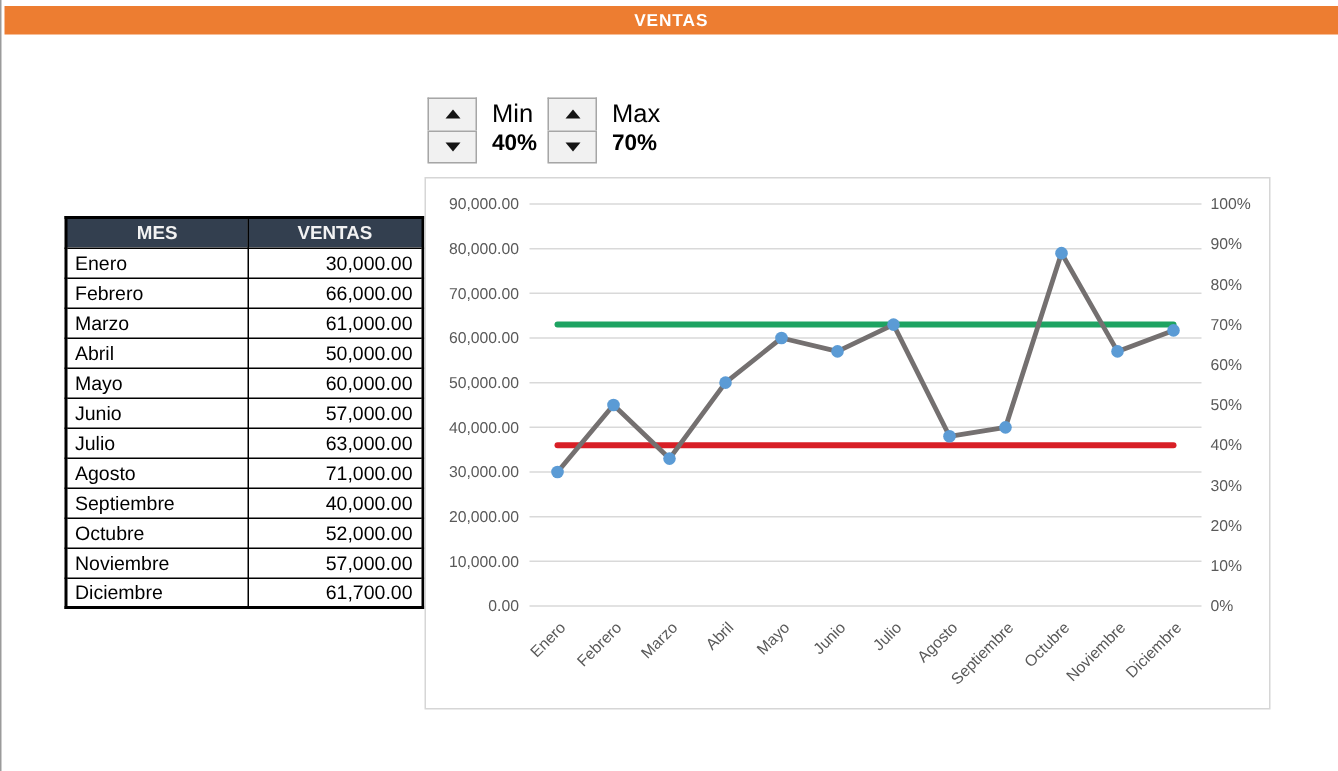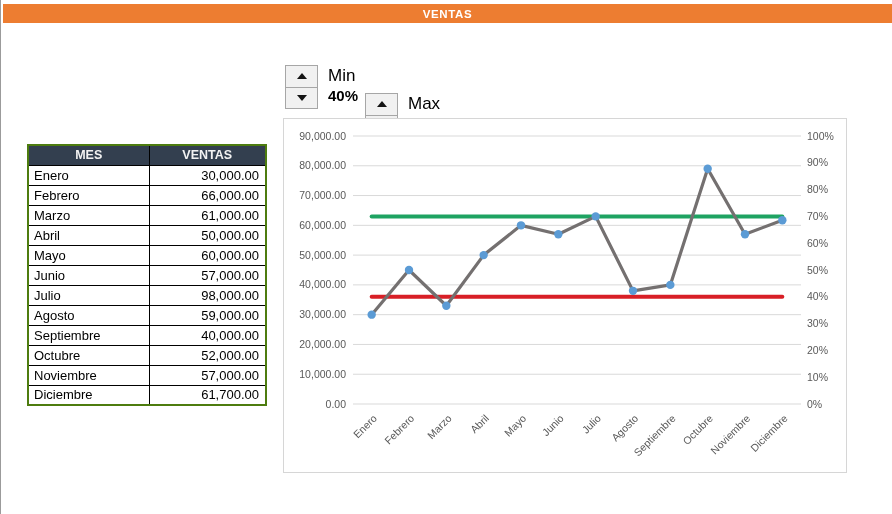--- a/index.html
+++ b/index.html
@@ -18,22 +18,22 @@
     align-items:center; justify-content:center; cursor:pointer; }
   .spin-btn.up { border-bottom-width:0; }
   .tri-up { width:0; height:0; border-left:5px solid transparent; border-right:5px solid transparent;
     border-bottom:6px solid #141414; }
   .tri-down { width:0; height:0; border-left:5px solid transparent; border-right:5px solid transparent;
     border-top:6px solid #141414; }
   .spin-labels { margin-left:10px; padding-top:1px; }
   .spin-caption { font-size:17px; color:#000; line-height:19px; }
   .spin-value { font-size:15px; font-weight:bold; color:#000; line-height:21px; }
 
-  .data-table { position:absolute; left:27px; top:144px; border-collapse:collapse;
-    border:2px solid #4d7c0f; font-size:13px; }
+  .data-table { position:absolute; left:43px; top:144px; border-collapse:collapse;
+    border:2px solid #000000; font-size:13px; }
   .data-table th { background:#333f4f; color:#f2f2f2; font-weight:bold; font-size:12.5px;
     border:1px solid #000; height:20px; text-align:center; }
   .data-table td { border:1px solid #000; height:20px; background:#fff; color:#000; }
   .data-table td.mes { width:121px; text-align:left; padding-left:5px; }
   .data-table td.val { width:117px; text-align:right; padding-right:6px; }
   .data-table th.mes-h { width:121px; } .data-table th.val-h { width:117px; }
 
   .chart-box { position:absolute; left:283px; top:118px; width:564px; height:355px;
     background:#fff; border:1px solid #d6d6d6; }
 </style>
@@ -55,21 +55,21 @@
       <div class="spin-btn">
         <span class="tri-down"></span>
       </div>
     </div>
     <div class="spin-labels">
       <div class="spin-caption">Min</div>
       <div class="spin-value">40%</div>
     </div>
   </div>
 
-  <div class="spinner-group" style="left:365px;margin-top:28px;">
+  <div class="spinner-group" style="left:365px;">
     <div class="spinner">
       <div class="spin-btn up">
         <span class="tri-up"></span>
       </div>
       <div class="spin-btn">
         <span class="tri-down"></span>
       </div>
     </div>
     <div class="spin-labels">
       <div class="spin-caption">Max</div>
@@ -104,25 +104,25 @@
         <tr>
           <td class="mes">Mayo</td>
           <td class="val">60,000.00</td>
         </tr>
         <tr>
           <td class="mes">Junio</td>
           <td class="val">57,000.00</td>
         </tr>
         <tr>
           <td class="mes">Julio</td>
-          <td class="val">98,000.00</td>
+          <td class="val">63,000.00</td>
         </tr>
         <tr>
           <td class="mes">Agosto</td>
-          <td class="val">59,000.00</td>
+          <td class="val">71,000.00</td>
         </tr>
         <tr>
           <td class="mes">Septiembre</td>
           <td class="val">40,000.00</td>
         </tr>
         <tr>
           <td class="mes">Octubre</td>
           <td class="val">52,000.00</td>
         </tr>
         <tr>

